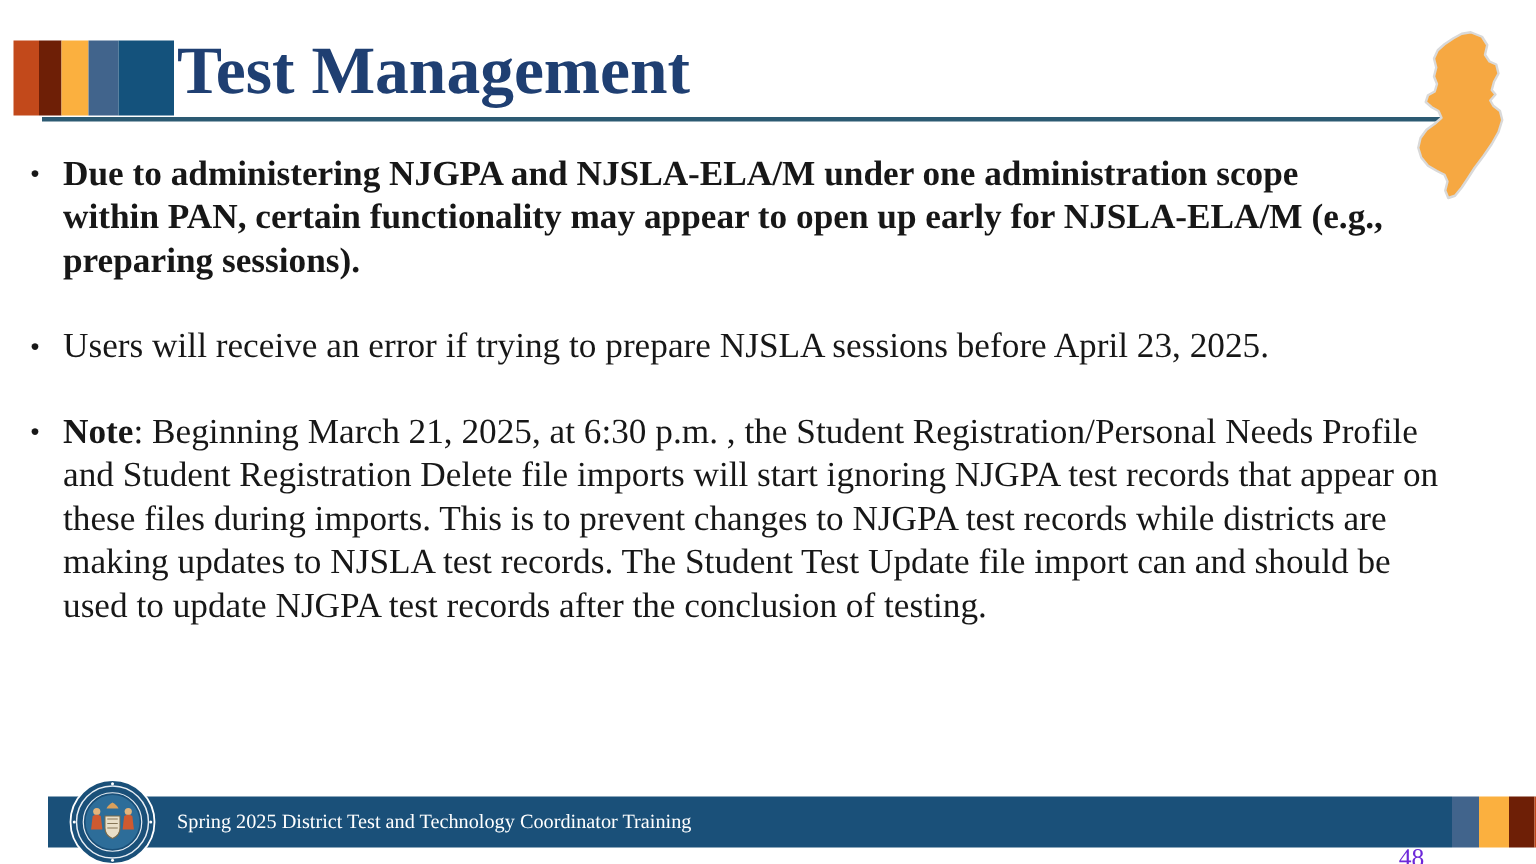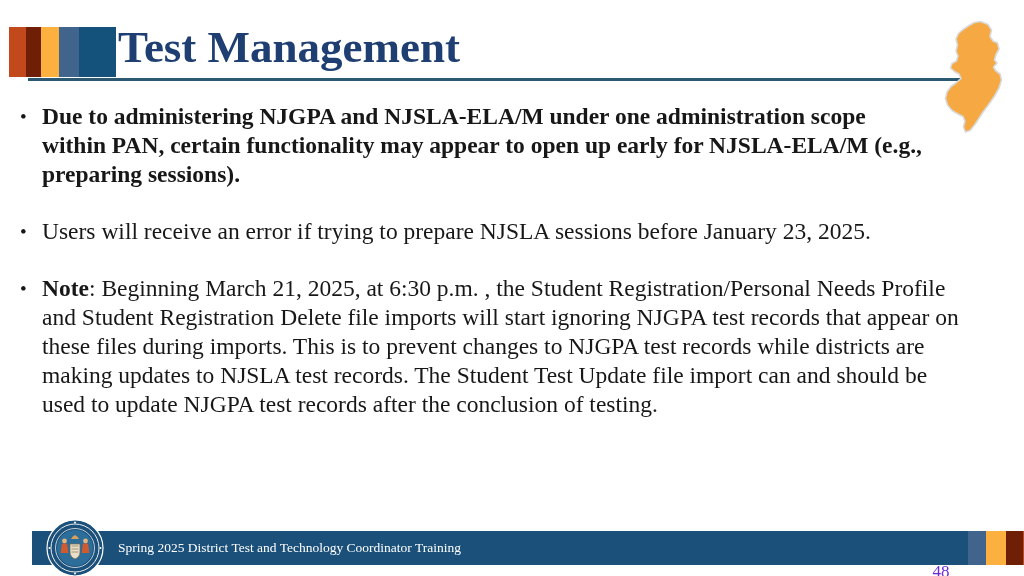--- a/index.html
+++ b/index.html
@@ -185,21 +185,21 @@
 
 <div class="content">
 
   <div class="bullet bullet-1">
     <span class="dot">•</span>
     <span class="btext">Due to administering NJGPA and NJSLA-ELA/M under one administration scope within PAN, certain functionality may appear to open up early for NJSLA-ELA/M (e.g., preparing sessions).</span>
   </div>
 
   <div class="bullet bullet-2">
     <span class="dot">•</span>
-    <span class="btext">Users will receive an error if trying to prepare NJSLA sessions before January 23, 2025.</span>
+    <span class="btext">Users will receive an error if trying to prepare NJSLA sessions before April 23, 2025.</span>
   </div>
 
   <div class="bullet bullet-3">
     <span class="dot">•</span>
     <span class="btext"><span class="lead">Note</span><span>: Beginning March 21, 2025, at 6:30 p.m. , the Student Registration/Personal Needs Profile and Student Registration Delete file imports will start ignoring NJGPA test records that appear on these files during imports. This is to prevent changes to NJGPA test records while districts are making updates to NJSLA test records. The Student Test Update file import can and should be used to update NJGPA test records after the conclusion of testing.</span></span>
   </div>
 
 </div>
 
 <div class="slide-footer">

